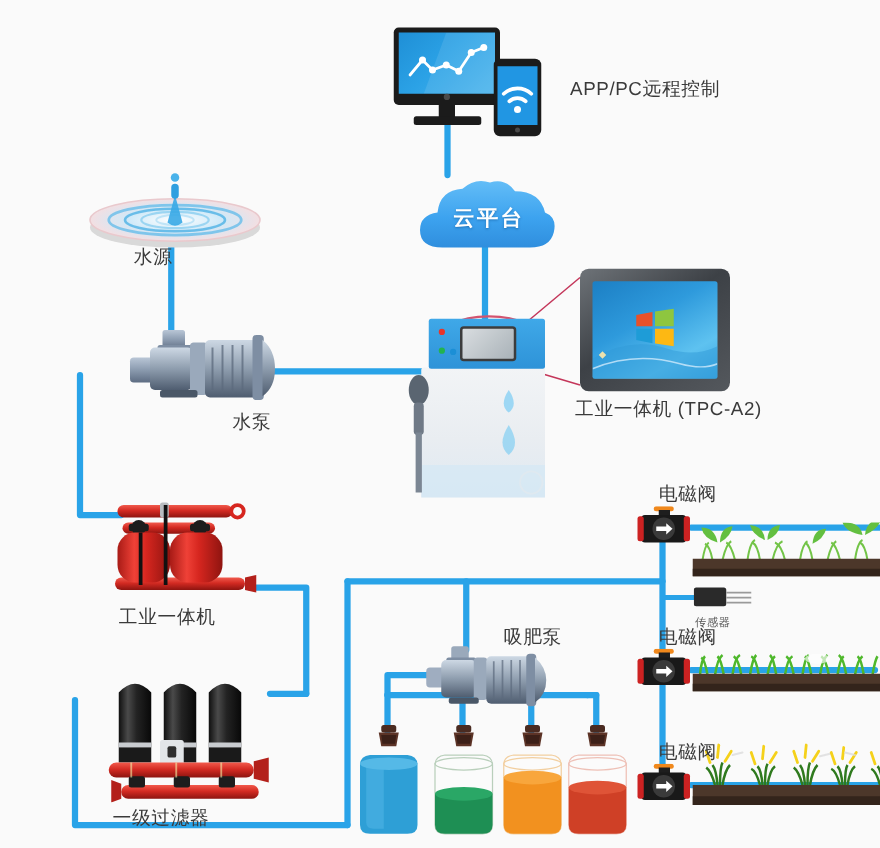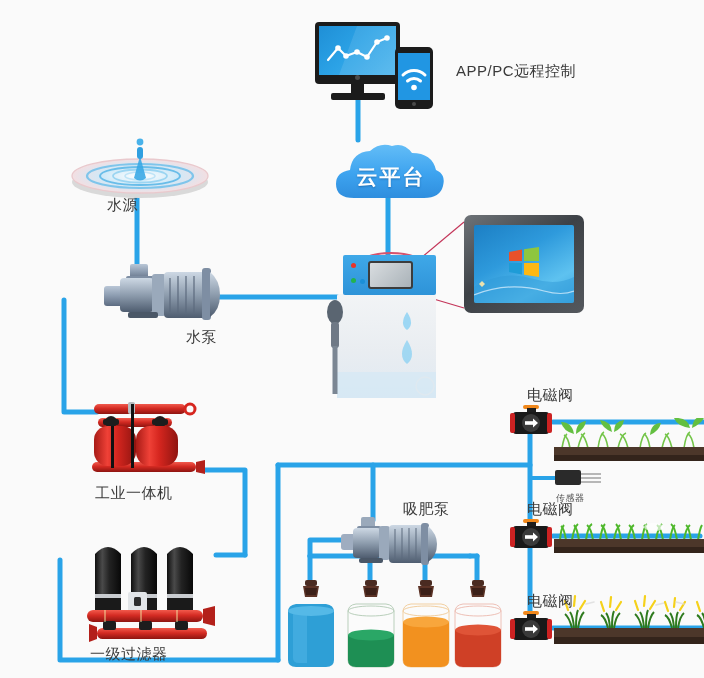--- a/index.html
+++ b/index.html
@@ -23,21 +23,21 @@
   .mon-neck{position:absolute;left:311px;top:84px;width:13px;height:10px;background:#1b1b1b;}
   .mon-foot{position:absolute;left:291px;top:93px;width:54px;height:7px;background:#1b1b1b;border-radius:2px;}
   .mon-dot{position:absolute;left:315px;top:75px;width:5px;height:5px;border-radius:50%;background:#4a4a4a;}
 
   
   .tab-body{position:absolute;left:355px;top:47px;width:38px;height:62px;background:#1b1b1b;border-radius:5px;}
   .tab-screen{position:absolute;left:3px;top:6px;width:32px;height:47px;background:#2196e3;}
   .tab-dot{position:absolute;left:17px;top:55px;width:4px;height:4px;border-radius:50%;background:#4a4a4a;}
 
   
-  .cloud-txt{position:absolute;left:313px;top:163px;width:76px;text-align:center;color:#fff;font-size:21px;font-weight:bold;letter-spacing:2px;
+  .cloud-txt{position:absolute;left:313px;top:163px;width:76px;text-align:center;color:#fff;font-size:17px;font-weight:bold;letter-spacing:2px;
     text-shadow:0 1px 2px rgba(0,60,120,.45);}
 
   
   .ws-wrap{position:absolute;left:30px;top:138px;width:140px;height:64px;}
 
   
   .pump{position:absolute;}
 
   
   .cab-top{position:absolute;left:303px;top:255px;width:93px;height:40px;background:linear-gradient(180deg,#3fa8e8 0%,#2e93d8 100%);border-radius:2px;}
@@ -253,20 +253,21 @@
         <g transform="translate(35,22)">
           <path d="M0 5 L13 2.6 L13 14 L0 14 Z" fill="#e8512a"></path>
           <path d="M15 2.2 L30 0 L30 14 L15 14 Z" fill="#8ec63f"></path>
           <path d="M0 16 L13 16 L13 27.5 L0 25 Z" fill="#1e9cd7"></path>
           <path d="M15 16 L30 16 L30 30 L15 27.8 Z" fill="#fdb813"></path>
         </g>
         <path d="M8 56 l3 3 l-3 3 l-3 -3 Z" fill="#ffe9a8" opacity=".9"></path>
       </svg>
     </div>
   </div>
+  <div class="lbl" style="left:420px;top:318px;">工业一体机 (TPC-A2)</div>
 
   <div class="node" style="left:38px;top:398px;">
     <svg width="130" height="82" viewBox="0 0 130 82">
       <defs>
         <linearGradient id="rt" x1="0" y1="0" x2="1" y2="0">
           <stop offset="0%" stop-color="#a81b16"></stop>
             <stop offset="32%" stop-color="#ef4137"></stop>
           <stop offset="55%" stop-color="#d6261f"></stop>
             <stop offset="100%" stop-color="#8f1410"></stop>
         </linearGradient>

